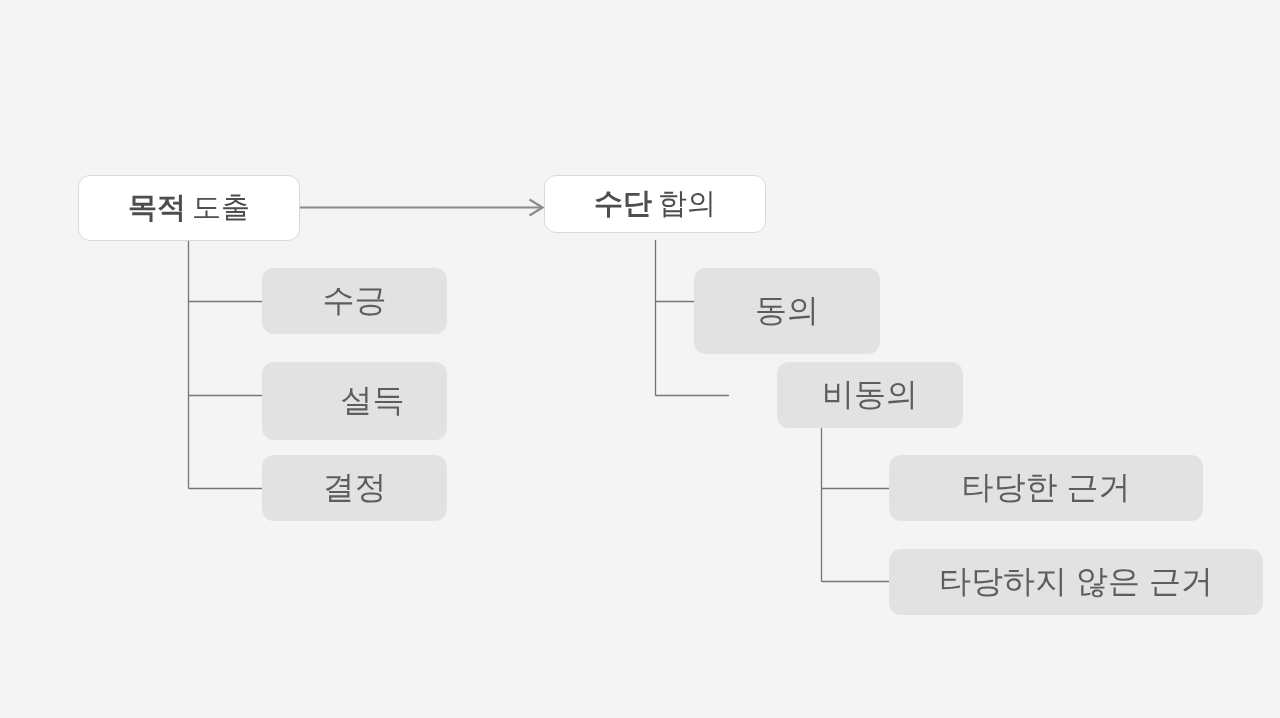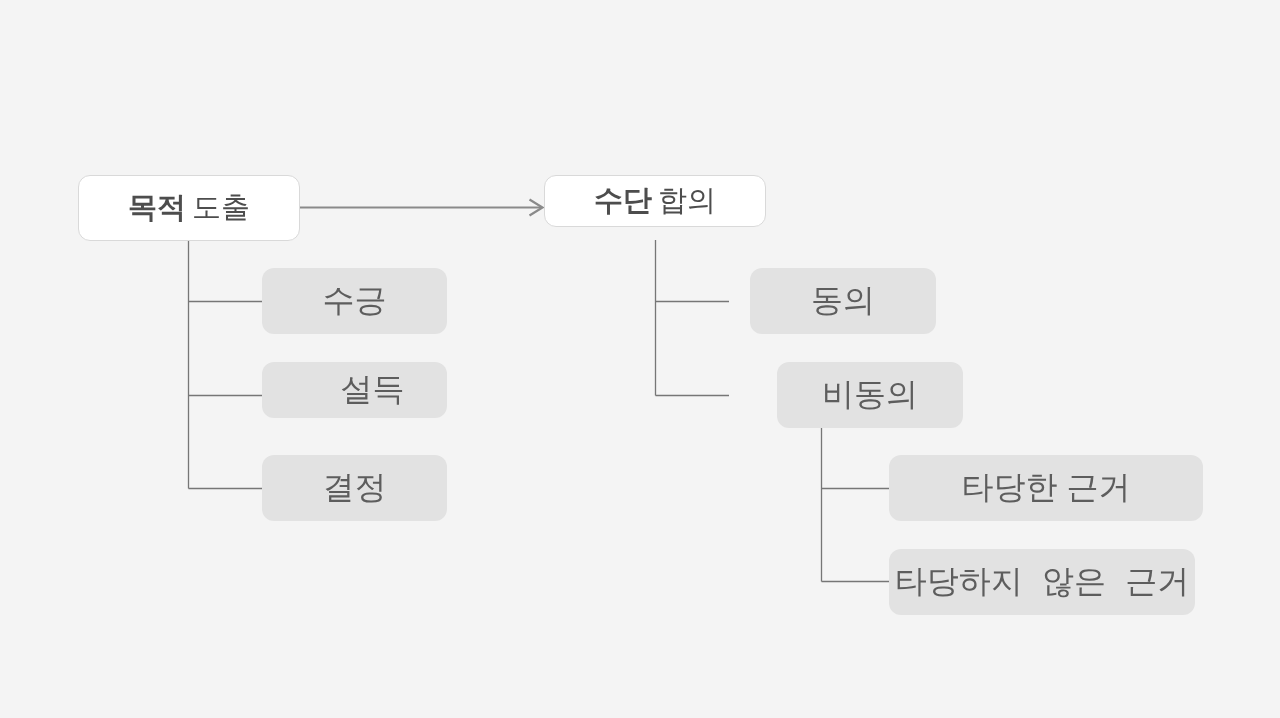--- a/index.html
+++ b/index.html
@@ -83,28 +83,28 @@
       <line x1="821.5" y1="488.5" x2="889" y2="488.5"></line>
       <line x1="821.5" y1="581.5" x2="889" y2="581.5"></line>
     </g>
   </svg>
 
   <div class="node root" style="left:78px; top:175px; width:222px; height:66px;">
     <span class="bold-part">목적</span>
     <span class="rest-part">도출</span>
   </div>
 
-  <div class="node root" style="left:544px; top:175px; width:222px; height:52px;">
+  <div class="node root" style="left:544px; top:175px; width:222px; height:58px;">
     <span class="bold-part">수단</span>
     <span class="rest-part">합의</span>
   </div>
 
   <div class="node child" style="left:262px; top:268px; width:185px; height:66px;">수긍</div>
-  <div class="node child" style="left:262px; top:362px; width:185px; height:56px;padding-left:36px;">설득</div>
+  <div class="node child" style="left:262px; top:362px; width:185px; height:78px;padding-left:36px;">설득</div>
   <div class="node child" style="left:262px; top:455px; width:185px; height:66px;">결정</div>
 
-  <div class="node child" style="left:750px; top:268px; width:186px; height:66px;">동의</div>
+  <div class="node child" style="left:694px; top:268px; width:186px; height:86px;">동의</div>
   <div class="node child" style="left:729px; top:362px; width:186px; height:66px;margin-left:48px;">비동의</div>
 
   <div class="node child" style="left:889px; top:455px; width:314px; height:66px;text-align:center;">타당한 근거</div>
-  <div class="node child" style="left:889px; top:549px; width:306px; height:66px;font-family:Liberation Mono, monospace;">타당하지 않은 근거</div>
+  <div class="node child" style="left:889px; top:549px; width:374px; height:66px;">타당하지 않은 근거</div>
 
 </div>
 
 </body></html>

